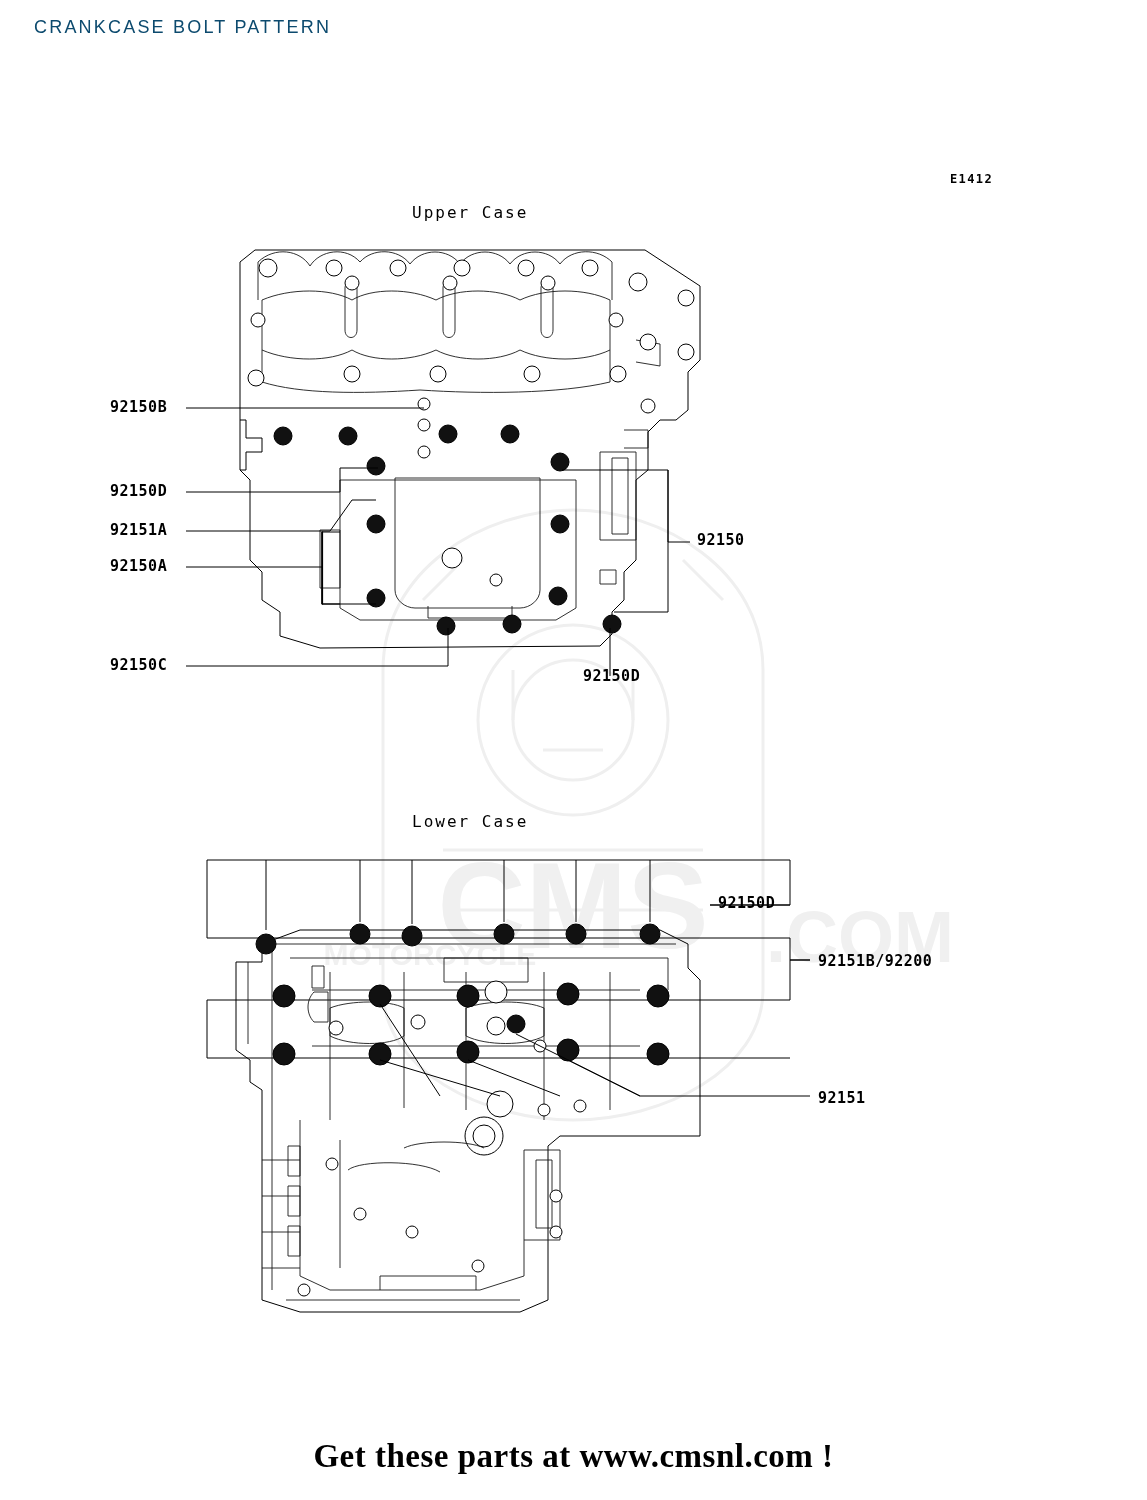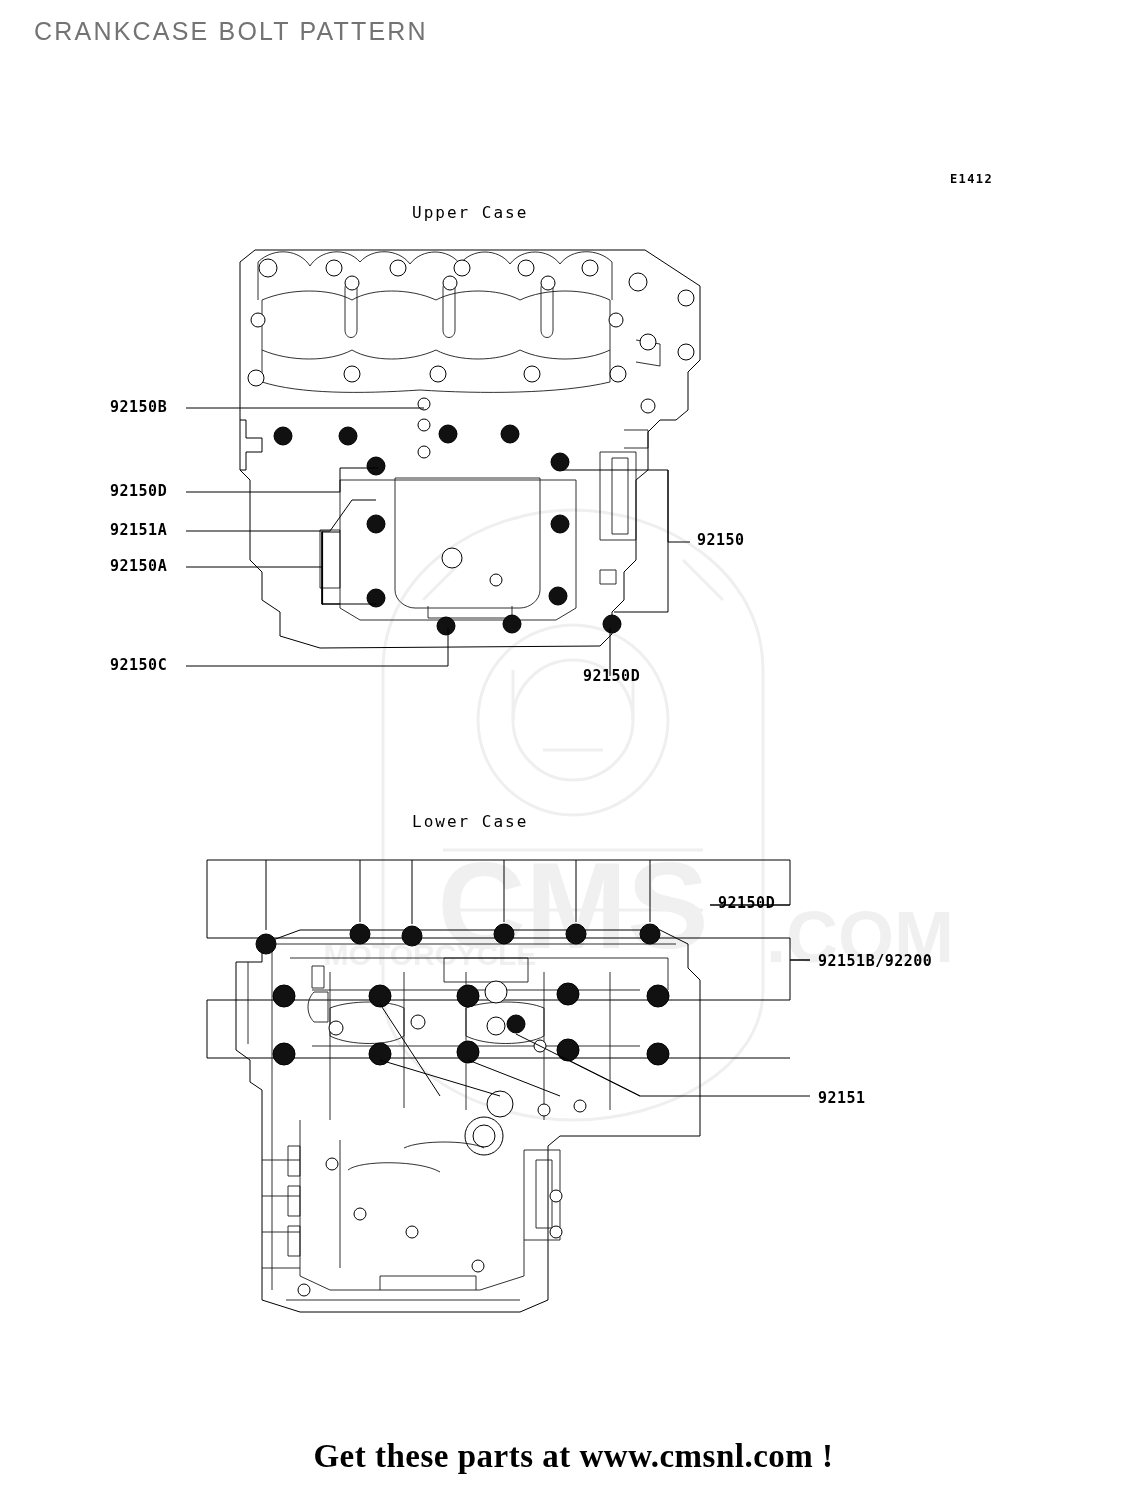--- a/index.html
+++ b/index.html
@@ -12,23 +12,23 @@
     height: 1500px;
     position: relative;
     font-family: "Liberation Sans", sans-serif;
     color: #000000;
     overflow: hidden;
   }
   #page-title {
     position: absolute;
     left: 34px;
     top: 17px;
-    font-size: 25px;
+    font-size: 18px;
     letter-spacing: 2.2px;
-    color: #737373;
+    color: #0c4a6e;
     font-family: "Liberation Sans", sans-serif;
     white-space: nowrap;
   }
   #diagram-area {
     position: absolute;
     left: 0;
     top: 0;
     width: 1147px;
     height: 1500px;
   }

